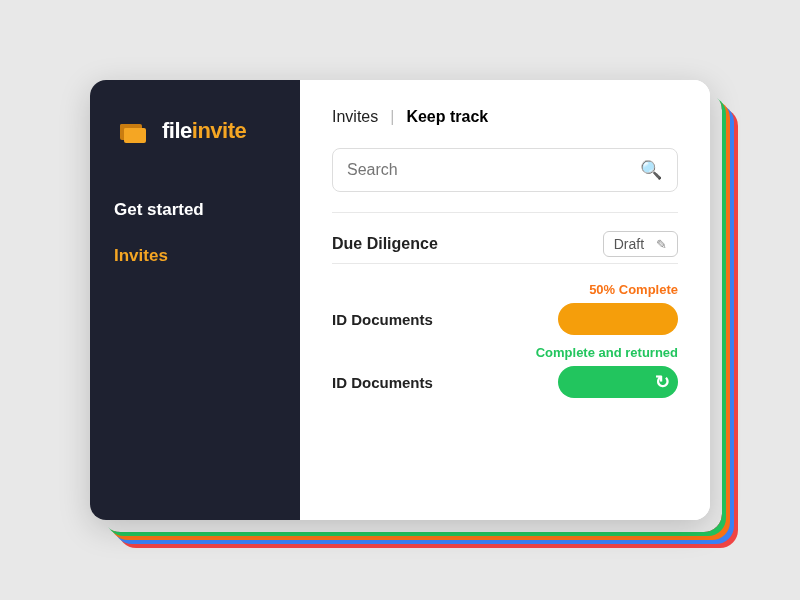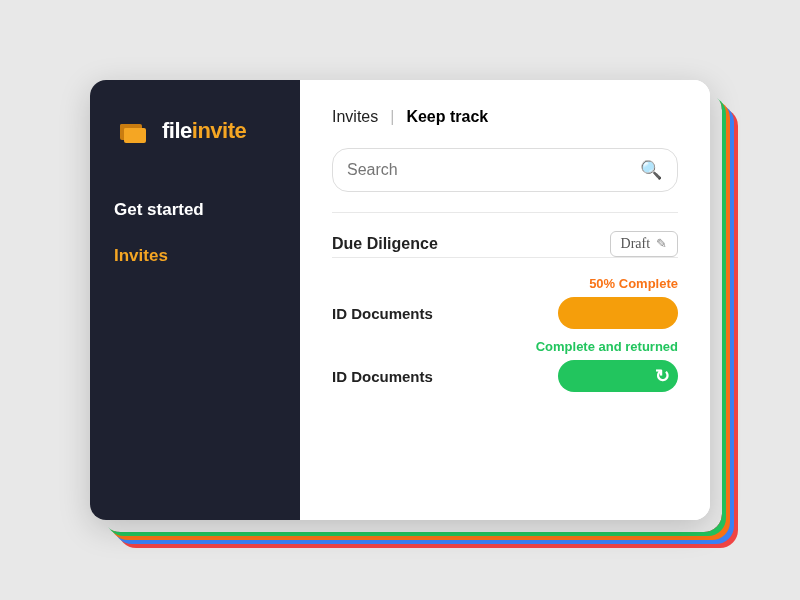--- a/index.html
+++ b/index.html
@@ -132,21 +132,21 @@
       font-size: 16px;
       font-weight: 700;
       color: #000000;
     }
 
     
     .search-box {
       display: flex;
       align-items: center;
       border: 1.5px solid #ddd;
-      border-radius: 16px;
+      border-radius: 8px;
       padding: 10px 14px;
       margin-bottom: 20px;
       background: #fff;
     }
 
     .search-input {
       flex: 1;
       border: none;
       outline: none;
       font-size: 16px;
@@ -163,40 +163,40 @@
       height: 1px;
       background: #e8e8e8;
       margin-bottom: 18px;
     }
 
     
     .due-diligence-row {
       display: flex;
       align-items: center;
       justify-content: space-between;
+      margin-bottom: 6px;
     }
 
     .due-diligence-label {
       font-size: 16px;
       font-weight: 600;
       color: #222;
     }
 
     .draft-badge {
       display: flex;
       align-items: center;
-      gap: 6px;
+      gap: 12px;
       border: 1.5px solid #ccc;
       border-radius: 6px;
       padding: 4px 10px;
       font-size: 14px;
       color: #555;
       background: #fff;
       cursor: pointer;
-      font-family: Liberation Serif, serif;
     }
 
     .edit-icon {
       font-size: 13px;
       color: #888;
     }
 
     .divider2 {
       height: 1px;
       background: #e8e8e8;

